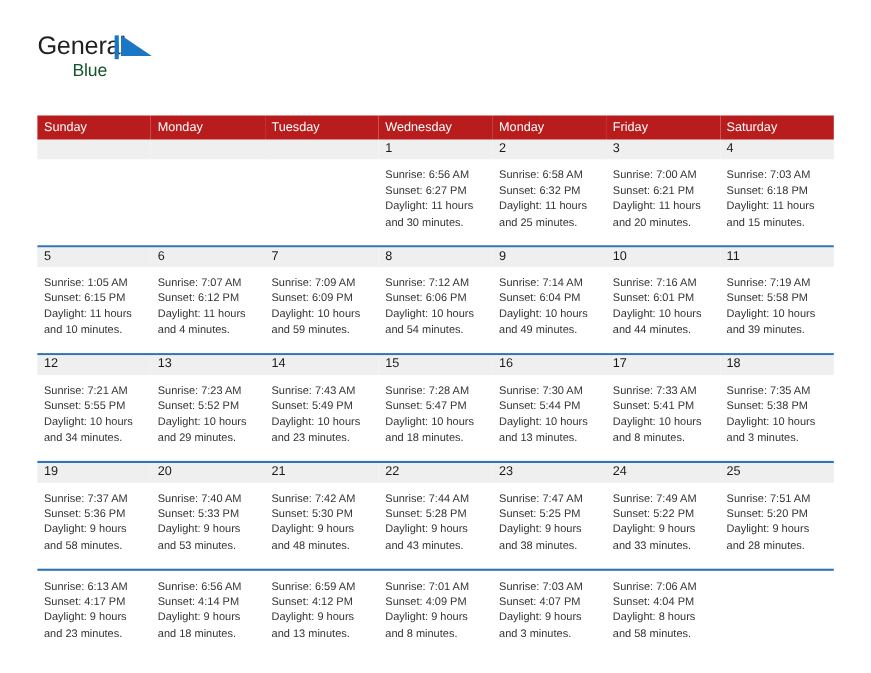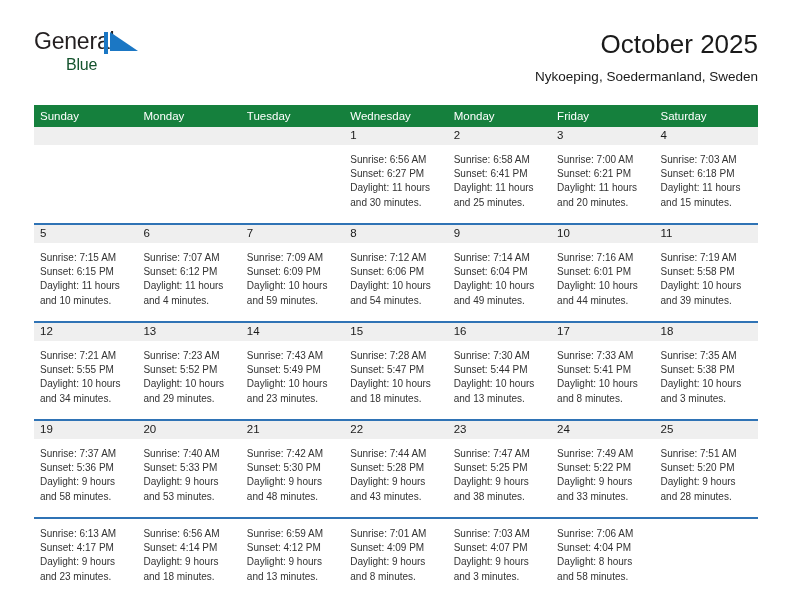--- a/index.html
+++ b/index.html
@@ -85,21 +85,21 @@
   
   .cal {
     position: absolute;
     left: 34px;
     top: 105px;
     width: 724px;
     border-collapse: collapse;
     table-layout: fixed;
   }
   .cal th {
-    background: #15803d;
+    background: #b91c1c;
     color: #ffffff;
     font-weight: normal;
     font-size: 11.5px;
     text-align: left;
     padding: 5px 0 5px 6px;
     height: 12px;
     border: none;
   }
   .cal td {
     vertical-align: top;
@@ -156,24 +156,20 @@
       <span class="logo-row1">General</span>
       <span class="logo-flag">
         <svg width="36" height="22" viewBox="0 0 36 22" xmlns="http://www.w3.org/2000/svg">
           <rect x="0" y="0" width="4" height="22" fill="#1b77c4"></rect>
           <polygon points="6,0 34,19 6,19" fill="#1b77c4"></polygon>
         </svg>
       </span>
       <span class="logo-row2">Blue</span>
     </div>
 
-    <div class="title-block">
-      <div class="cal-title">October 2025</div>
-      <div class="cal-subtitle">Nykoeping, Soedermanland, Sweden</div>
-    </div>
 
   </div>
 
   <table class="cal">
     <thead>
       <tr>
         <th>Sunday</th>
         <th>Monday</th>
         <th>Tuesday</th>
         <th>Wednesday</th>
@@ -203,21 +199,21 @@
             <span class="cell-empty"></span>
           </td>
           <td>
             <span class="cell-line">Sunrise: 6:56 AM</span>
             <span class="cell-line">Sunset: 6:27 PM</span>
             <span class="cell-line">Daylight: 11 hours</span>
             <span class="cell-line">and 30 minutes.</span>
           </td>
           <td>
             <span class="cell-line">Sunrise: 6:58 AM</span>
-            <span class="cell-line">Sunset: 6:41 PM</span>
+            <span class="cell-line">Sunset: 6:32 PM</span>
             <span class="cell-line">Daylight: 11 hours</span>
             <span class="cell-line">and 25 minutes.</span>
           </td>
           <td>
             <span class="cell-line">Sunrise: 7:00 AM</span>
             <span class="cell-line">Sunset: 6:21 PM</span>
             <span class="cell-line">Daylight: 11 hours</span>
             <span class="cell-line">and 20 minutes.</span>
           </td>
           <td>
@@ -234,21 +230,21 @@
           <td>5</td>
           <td>6</td>
           <td>7</td>
           <td>8</td>
           <td>9</td>
           <td>10</td>
           <td>11</td>
         </tr>
         <tr class="body-row">
           <td>
-            <span class="cell-line">Sunrise: 7:15 AM</span>
+            <span class="cell-line">Sunrise: 1:05 AM</span>
             <span class="cell-line">Sunset: 6:15 PM</span>
             <span class="cell-line">Daylight: 11 hours</span>
             <span class="cell-line">and 10 minutes.</span>
           </td>
           <td>
             <span class="cell-line">Sunrise: 7:07 AM</span>
             <span class="cell-line">Sunset: 6:12 PM</span>
             <span class="cell-line">Daylight: 11 hours</span>
             <span class="cell-line">and 4 minutes.</span>
           </td>

